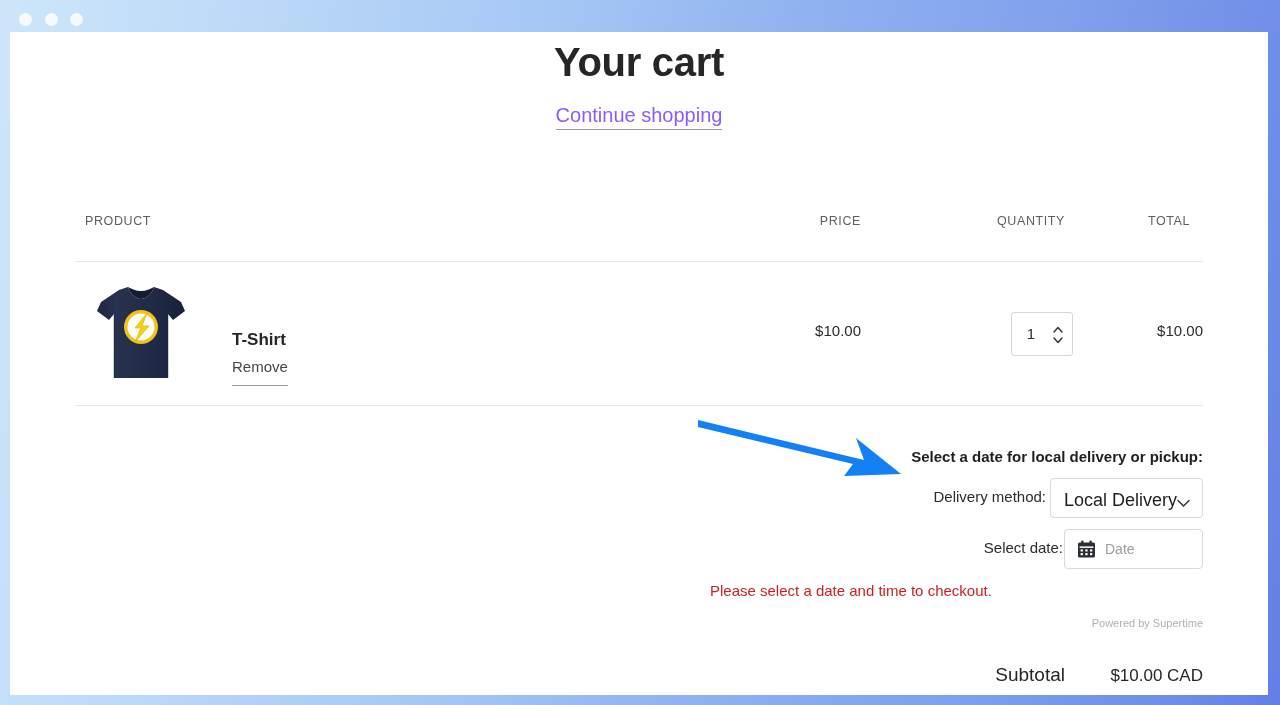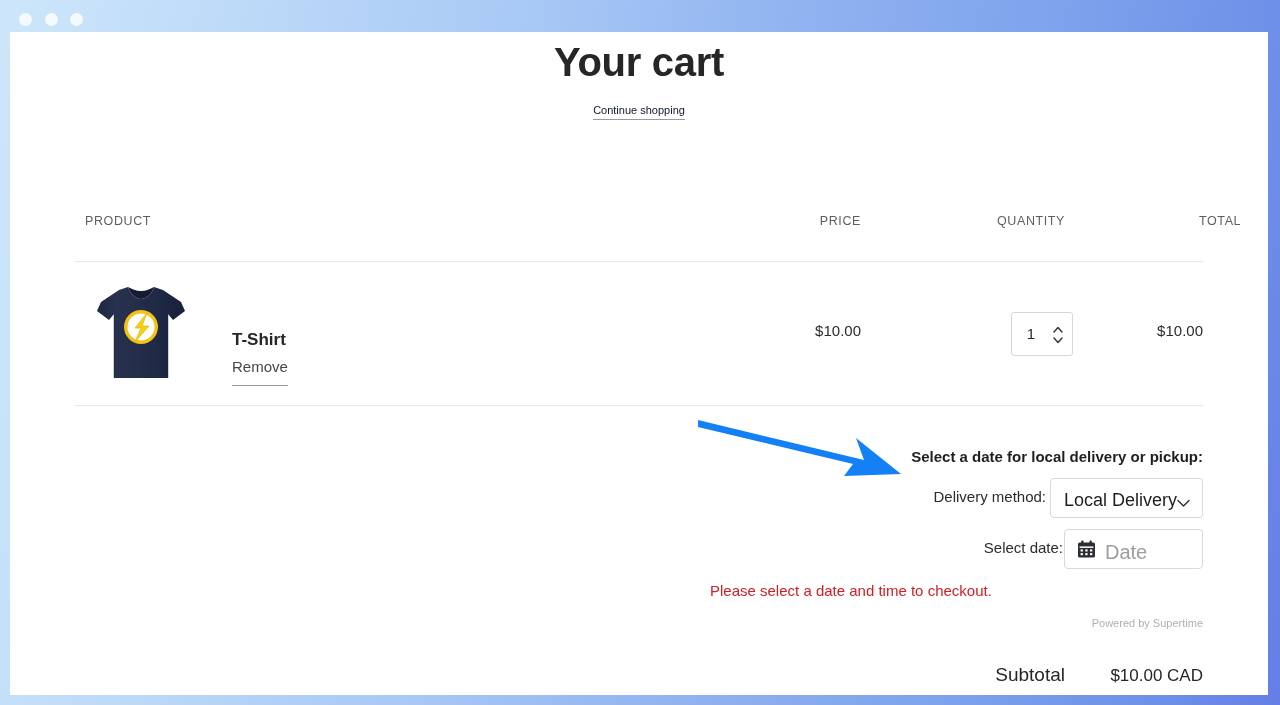--- a/index.html
+++ b/index.html
@@ -78,22 +78,22 @@
     color: #262626;
     letter-spacing: -0.3px;
   }
 
   #continue-shopping-link {
     position: absolute;
     left: 0;
     top: 72px;
     width: 1258px;
     text-align: center;
-    font-size: 11px;
-    color: #0f172a;
+    font-size: 20px;
+    color: #8b5cf6;
     text-decoration: none;
   }
   #continue-shopping-link span {
     border-bottom: 1px solid #9a9a9a;
     padding-bottom: 3px;
   }
 
   
   #cart-head {
     position: absolute;
@@ -105,21 +105,21 @@
   .col-head {
     position: absolute;
     font-size: 12.5px;
     letter-spacing: 0.6px;
     color: #5c5f62;
     top: 10px;
   }
   #head-product  { left: 10px; }
   #head-price    { left: 726px; width: 60px; text-align: right; }
   #head-quantity { left: 880px; width: 110px; text-align: right; }
-  #head-total    { left: 1124px; width: 68px; text-align: left; }
+  #head-total    { left: 1060px; width: 68px; text-align: center; }
 
   .cart-divider {
     position: absolute;
     left: 65px;
     width: 1128px;
     height: 1px;
     background: #e6e6e6;
   }
   #divider-top    { top: 229px; }
   #divider-bottom { top: 373px; }
@@ -301,21 +301,21 @@
     position: absolute;
     left: 12px;
     top: 10px;
     width: 19px;
     height: 19px;
   }
   #date-placeholder {
     position: absolute;
     left: 40px;
     top: 11px;
-    font-size: 20px;
+    font-size: 14px;
     color: #9d9d9d;
   }
 
   #delivery-error {
     position: absolute;
     right: 0;
     top: 168px;
     width: 493px;
     text-align: left;
     font-size: 15px;

